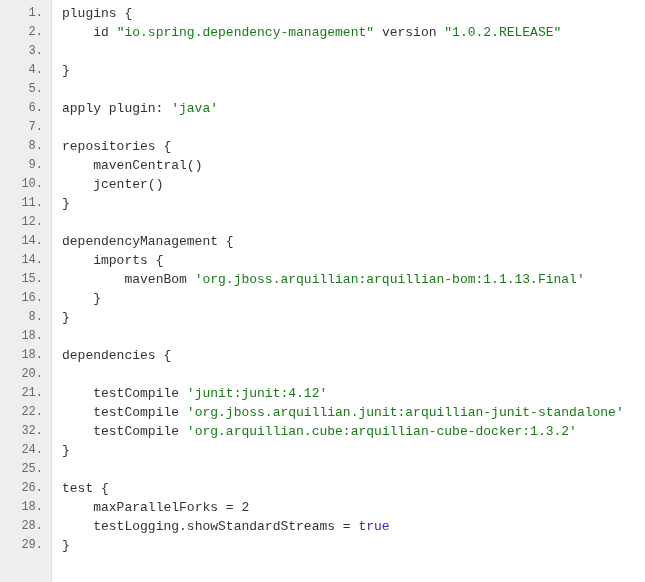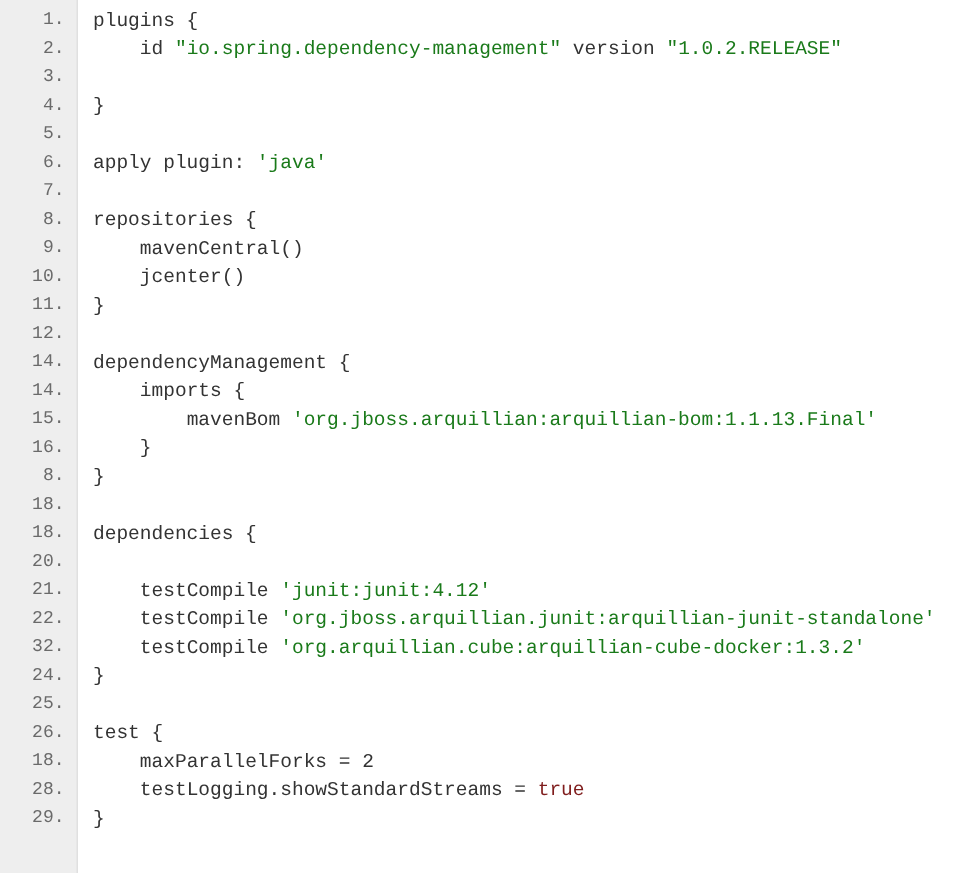--- a/index.html
+++ b/index.html
@@ -39,21 +39,21 @@
     flex: 1;
     overflow: hidden;
   }
   .code-line {
     display: block;
     min-height: 19px;
     padding-left: 0;
     text-indent: 0;
   }
   .tok-str { color: #1a7a1a; }
-  .tok-kw  { color: #7f1d1d; }
+  .tok-kw  { color: #4c1d95; }
 </style>
 </head>
 <body>
 
 <div class="editor">
   <div class="gutter">
       <div class="gutter-line">1.</div>
       <div class="gutter-line">2.</div>
       <div class="gutter-line">3.</div>
       <div class="gutter-line">4.</div>

